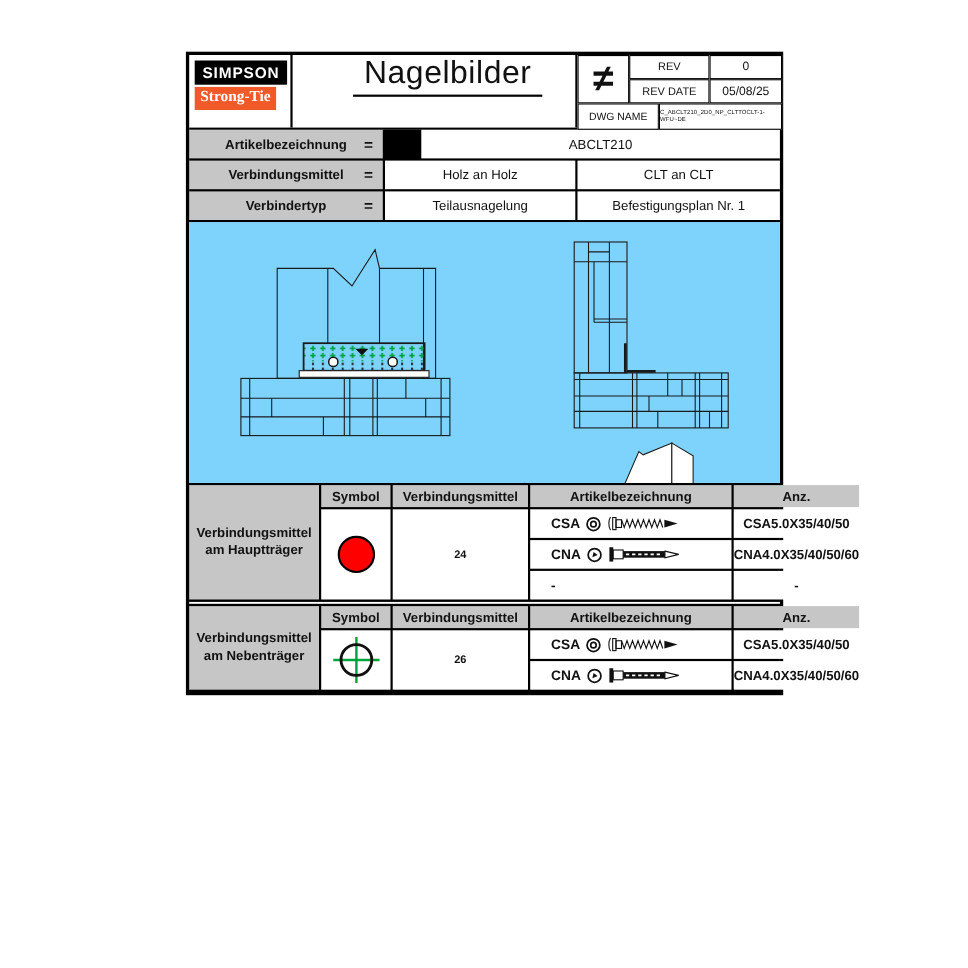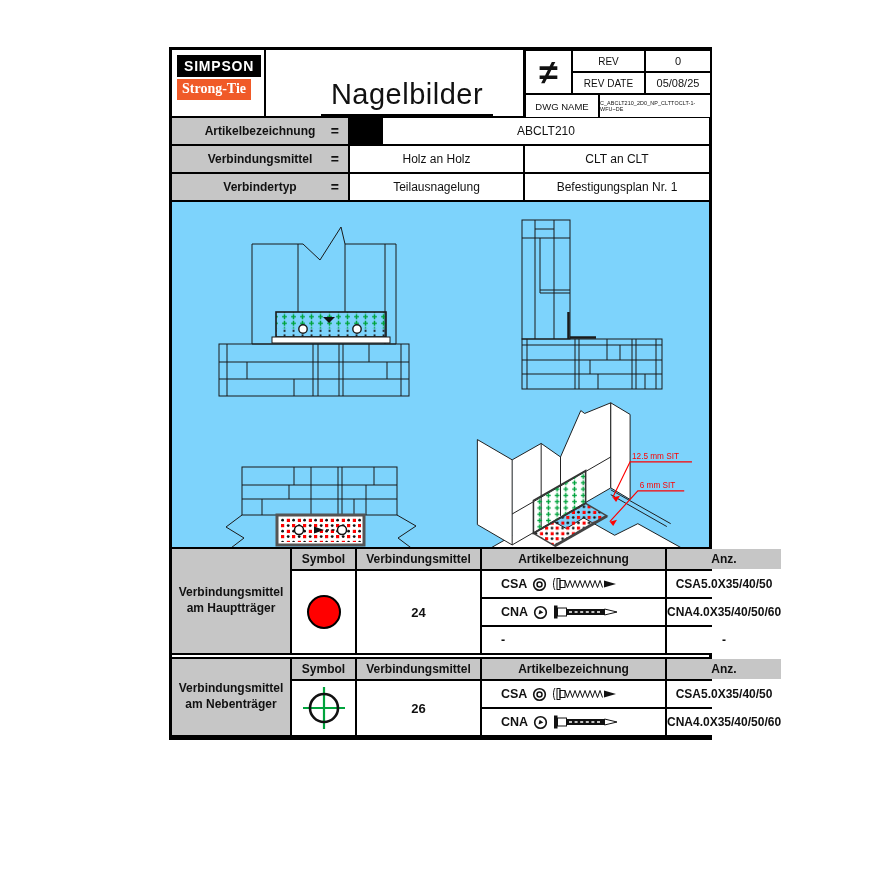--- a/index.html
+++ b/index.html
@@ -1,28 +1,28 @@
 <!DOCTYPE html>
 <html style="--nail-red: #ff0000; --nail-green: #00a33c; --logo-orange: #f05a28; --header-gray: #c6c6c6; --line-black: #1a1a1a;"><head>
 <meta charset="utf-8">
 <style>
   :root{
     --nail-red:#ff0000; --nail-green:#00a33c; --logo-orange:#f05a28;
     --header-gray:#c6c6c6; --line-black:#1a1a1a;
   }
   *{box-sizing:border-box; margin:0; padding:0;}
   html,body{width:880px;height:880px;background:#fff;font-family:"Liberation Sans",sans-serif;color:#111;}
-  .sheet{position:absolute;left:169px;top:47px;width:543px;height:693px;border:3px solid #000;background:#fff;display:flex;flex-direction:column;}
+  .sheet{position:absolute;left:169px;top:47px;width:543px;height:585px;border:3px solid #000;background:#fff;display:flex;flex-direction:column;}
 
   
   .titleblock{height:68px;border-bottom:2.5px solid #000;display:flex;flex:none;}
   .logo-cell{width:94px;border-right:2.5px solid #000;padding:5px 4px 4px 5px;}
   .logo-simpson{display:inline-block;background:#000;color:#fff;font-weight:bold;font-size:14px;letter-spacing:.8px;padding:3px 7px 3px 7px;}
   .logo-strongtie{display:inline-block;background:var(--logo-orange);color:#fff;font-family:"Liberation Serif",serif;font-weight:bold;font-size:14px;padding:2px 5px 3px 5px;margin-top:2px;}
-  .title-cell{flex:1;display:flex;align-items:flex-end;justify-content:center;margin-left:25px;}
+  .title-cell{flex:1;display:flex;align-items:flex-start;justify-content:center;margin-left:25px;}
   .sheet-title{font-size:29px;letter-spacing:.5px;border-bottom:2px solid #000;padding:0 10px 3px;}
   .rev-block{width:186px;border-left:2.5px solid #000;position:relative;font-size:10px;}
   .rev-block .bcell{position:absolute;border:1.2px solid #000;display:flex;align-items:center;justify-content:center;background:#fff;}
   .neq{left:0;top:0;width:47px;height:44px;font-size:34px;font-weight:800;line-height:1;}
   .rev-l{left:47px;top:0;width:73px;height:22px;}
   .rev-v{left:120px;top:0;width:66px;height:22px;font-size:11px;}
   .revd-l{left:47px;top:22px;width:73px;height:22px;}
   .revd-v{left:120px;top:22px;width:66px;height:22px;font-size:11px;}
   .dwg-l{left:0;top:44px;width:74px;height:24px;font-size:9.5px;}
   .dwg-v{left:74px;top:44px;width:112px;height:24px;font-size:5.4px;letter-spacing:.1px;}
@@ -41,21 +41,21 @@
   .callout-text{font-size:8.5px;fill:var(--nail-red);font-family:"Liberation Sans",sans-serif;}
 
   
   .ftable{flex:none;display:grid;gap:2px;background:#000;border-top:2.5px solid #000;border-bottom:2.5px solid #000;}
   .ft1{grid-template-columns:118px 63px 123px 183px 1fr;grid-template-rows:20px 26px 26px 26px;}
   .ft2{grid-template-columns:118px 63px 123px 183px 1fr;grid-template-rows:20px 26px 26px;margin-top:2px;}
   .fcell{background:#fff;display:flex;align-items:center;justify-content:center;text-align:center;}
   .fhdr{background:var(--header-gray);font-weight:bold;font-size:12px;}
   .fgroup{background:var(--header-gray);grid-row:1/-1;font-weight:bold;font-size:12px;line-height:1.3;padding:0 4px;}
   .fsym{grid-row:2/-1;}
-  .fqty{grid-row:2/-1;font-weight:bold;font-size:13px;}
+  .fqty{grid-row:2/-1;font-weight:bold;font-size:10px;}
   .fmittel{justify-content:flex-start;gap:5px;padding-left:19px;font-weight:bold;font-size:12.5px;}
   .fart{font-weight:bold;font-size:12px;}
   .red-circle{width:34px;height:34px;border:2.5px solid #000;border-radius:50%;background:var(--nail-red);}
 </style>
 </head>
 <body>
 
 <div class="sheet">
 
   <div class="titleblock">

